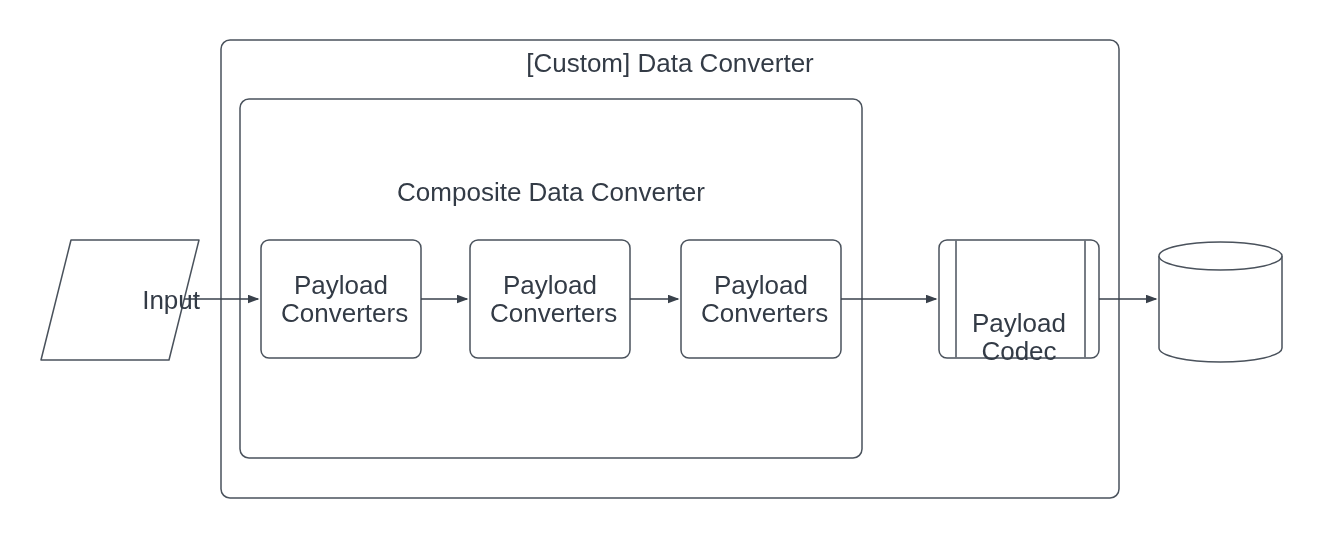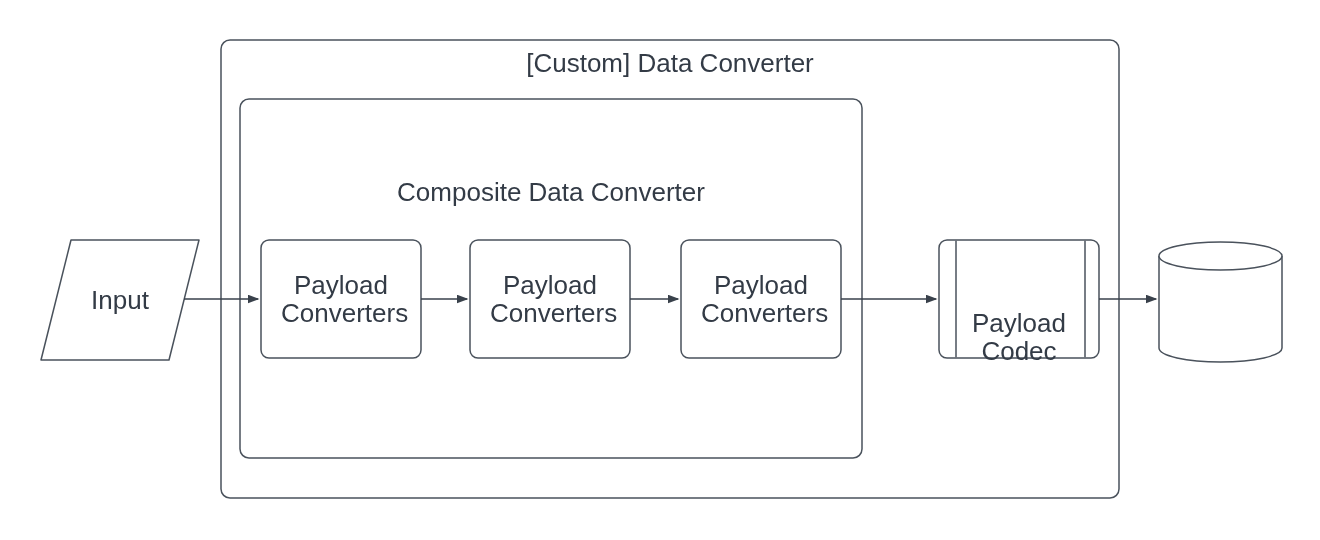--- a/index.html
+++ b/index.html
@@ -34,21 +34,21 @@
     display: block;
   }
   .container-title {
     line-height: 24px;
     align-items: flex-start;
   }
   
   .outer-title   { left: 221px; top: 51px;  width: 898px; height: 24px; }
   .inner-title   { left: 240px; top: 140px; width: 622px; height: 24px; margin-top: 40px; }
   
-  .lbl-input     { left: 40px;  top: 240px; width: 160px; height: 120px; }
+  .lbl-input     { left: 40px;  top: 240px; width: 160px; height: 120px; justify-content: flex-end; }
   .lbl-pc1       { left: 261px; top: 240px; width: 160px; height: 118px; }
   .lbl-pc2       { left: 470px; top: 240px; width: 160px; height: 118px; }
   .lbl-pc3       { left: 681px; top: 240px; width: 160px; height: 118px; }
   .lbl-codec     { left: 939px; top: 240px; width: 160px; height: 118px; margin-top: 38px; }
   .lbl-storage   { left: 1159px; top: 254px; width: 124px; height: 106px; }
   .lbl-pc1 .inner-text,
   .lbl-pc2 .inner-text,
   .lbl-pc3 .inner-text,
   .lbl-codec .inner-text { width: 120px; }
   .lbl-storage .inner-text { width: 100px; }

